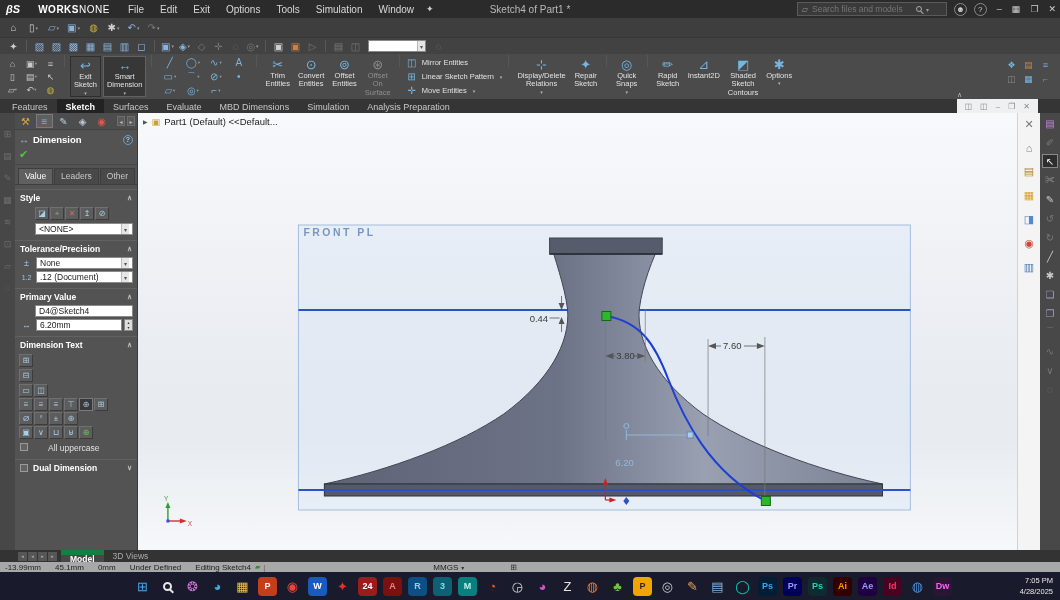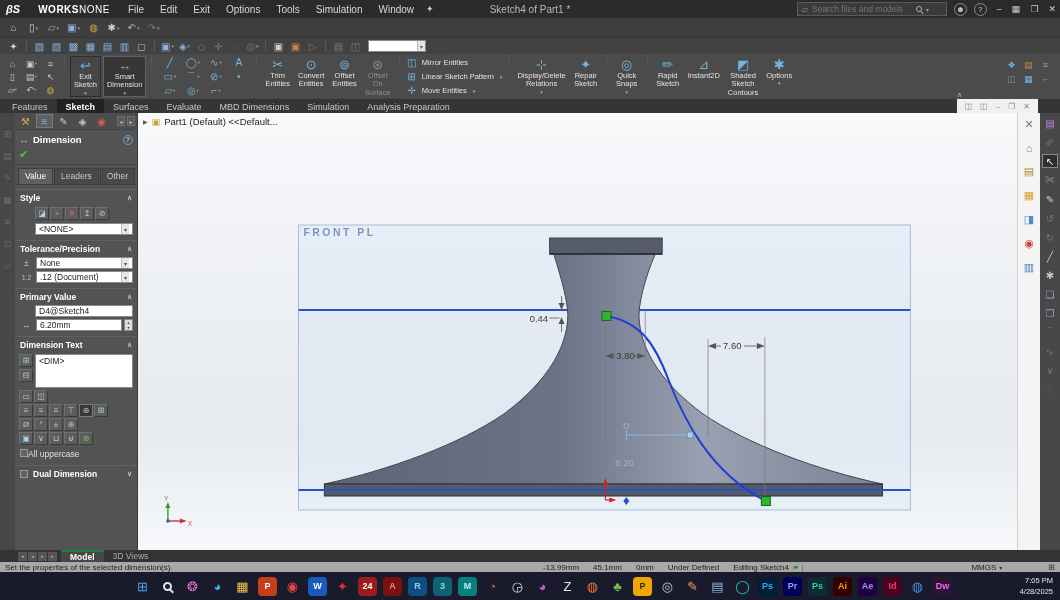--- a/index.html
+++ b/index.html
@@ -88,42 +88,42 @@
   .fld .fdd { margin-left:auto; color:#555; font-size:6px; background:#e6e6e6; border-left:1px solid #bbb; align-self:stretch; display:flex; align-items:center; padding:0 2px; }
   .spin { display:flex; flex-direction:column; width:9px; border:1px solid #888; background:#ddd; height:12px; flex:none; }
   .spin span { flex:1; font-size:4px; line-height:5px; text-align:center; color:#333; }
   .stylebtns { display:flex; gap:1px; padding:2px 4px 2px 20px; }
   .tbtn { width:14px; height:13px; background:#5d5d5d; border:1px solid #707070; border-bottom-color:#3c3c3c; border-right-color:#3c3c3c; display:flex; align-items:center; justify-content:center; font-size:8px; color:#a8d0e8; flex:none; }
   .tbtn.act { background:#393939; border-color:#7a7a7a; }
   .dt-wrap { display:flex; gap:2px; padding:2px 4px 1px; }
   .dt-icons { display:flex; flex-direction:column; gap:2px; }
   .dt-area { flex:1; background:#fff; color:#222; border:1px solid #8a8a8a; height:34px; font-size:8.5px; padding:1px 3px; }
   .btn-rows { padding:1px 4px 0; display:flex; gap:1px; }
-  .pm-check { display:flex; gap:0; padding:4px 5px 2px; }
+  .pm-check { display:flex; gap:20px; padding:4px 5px 2px; }
   .cbx { width:8px; height:8px; border:1px solid #9a9a9a; background:#636363; flex:none; }
 
   .graphics { flex:1; position:relative; background:linear-gradient(180deg,#f8f9fb 0%,#eaedf2 52%,#e7ebf0 74%,#f6f8fa 100%); overflow:hidden; }
   .graphics svg { display:block; width:100%; height:100%; }
   .tree { position:absolute; left:5px; top:3px; display:flex; align-items:center; gap:4px; font-size:9.5px; color:#222; }
   .tree .exp { font-size:6px; color:#555; }
   .tree .part-ic { color:#c8a23c; font-size:9px; }
 
   .taskpane { width:23px; background:#f4f4f4; border-left:1px solid #d2d2d2; display:flex; flex-direction:column; align-items:center; padding-top:5px; gap:11px; flex:none; }
   .tp-icon { font-size:11px; color:#888; }
 
   .rightdock { width:20px; background:#484848; display:flex; flex-direction:column; align-items:center; padding-top:3px; gap:5px; flex:none; }
   .rd-icon { font-size:10px; width:16px; height:14px; display:flex; align-items:center; justify-content:center; color:#c8c8c8; flex:none; }
   .rd-icon.act { background:#2e2e2e; border:1px solid #8a8a8a; }
 
   
   .tabbar { height:12px; background:#333; display:flex; align-items:stretch; font-size:8.5px; flex:none; }
   .nav-btns { display:flex; align-items:center; gap:1px; padding:0 4px 0 18px; }
   .nav-btns span { width:9px; height:9px; background:#565656; color:#aaa; font-size:5px; display:flex; align-items:center; justify-content:center; }
   .btab { padding:0 9px; display:flex; align-items:center; color:#aaa; }
-  .btab.active { color:#fff; font-weight:bold; background:#474747; border-top:2px solid #15803d; }
+  .btab.active { color:#fff; font-weight:bold; background:#474747; border-top:5px solid #15803d; }
 
   .statusbar { height:10px; background:#a8a8a8; display:flex; align-items:center; font-size:8px; color:#1e1e1e; padding:0 5px; flex:none; }
   .sb-msg { flex:1; }
   .sb-it { margin-right:14px; white-space:nowrap; }
   .sb-flag { color:#2f8f2f; font-size:7px; margin-right:3px; }
   .sb-bar { color:#666; margin-right:0; }
   .sb-sp { width:168px; flex:none; }
   .sb-sp2 { width:42px; flex:none; }
   .sb-dd { font-size:6px; color:#333; margin:0 4px 0 3px; }
   .sb-grid { font-size:8px; color:#333; }
@@ -462,21 +462,20 @@
 
       <div class="pm-sec">
           <span>Dimension Text</span>
           <span class="chev">∧</span>
         </div>
       <div class="dt-wrap">
         <span class="dt-icons">
             <span class="tbtn">⊞</span>
             <span class="tbtn">⊟</span>
           </span>
-        <span class="dt-area">&lt;DIM&gt;</span>
       </div>
       <div class="btn-rows">
           <span class="tbtn">▭</span>
           <span class="tbtn">◫</span>
         </div>
       <div class="btn-rows">
           <span class="tbtn">≡</span>
           <span class="tbtn">≡</span>
           <span class="tbtn">≡</span>
           <span class="tbtn">⊤</span>
@@ -636,21 +635,20 @@
         <span class="">▸</span>
         <span class="">▸</span>
       </div>
     <div id="bottom-tabs" style="display:flex">
         <span class="btab active">Model</span>
         <span class="btab">3D Views</span>
       </div>
   </div>
 
   <div class="statusbar">
-    <span class="sb-msg">Set the properties of the selected dimension(s).</span>
     <span class="sb-it">-13.99mm</span>
     <span class="sb-it">45.1mm</span>
     <span class="sb-it">0mm</span>
     <span class="sb-it">Under Defined</span>
     <span class="sb-it" style="margin-right:4px">Editing Sketch4</span>
     <span class="sb-flag">▰</span>
     <span class="sb-bar">|</span>
     <span class="sb-sp"></span>
     <span>MMGS</span>
     <span class="sb-dd">▾</span>

